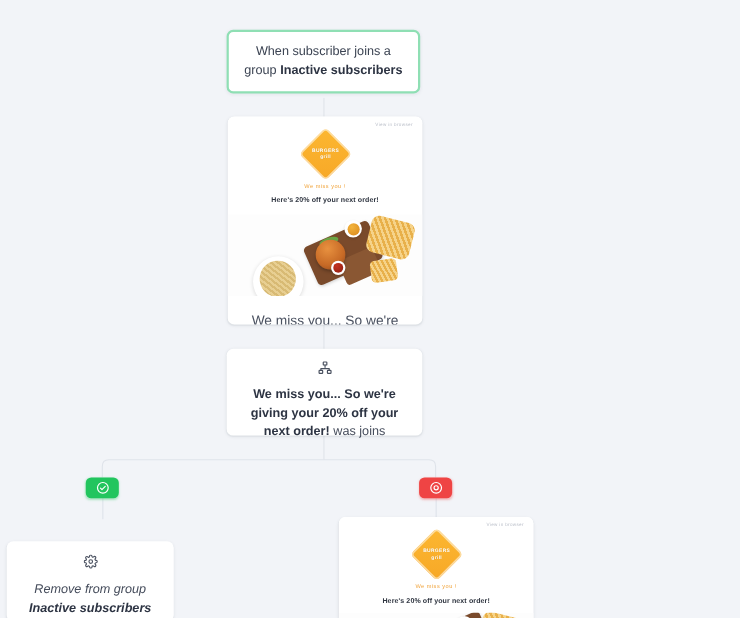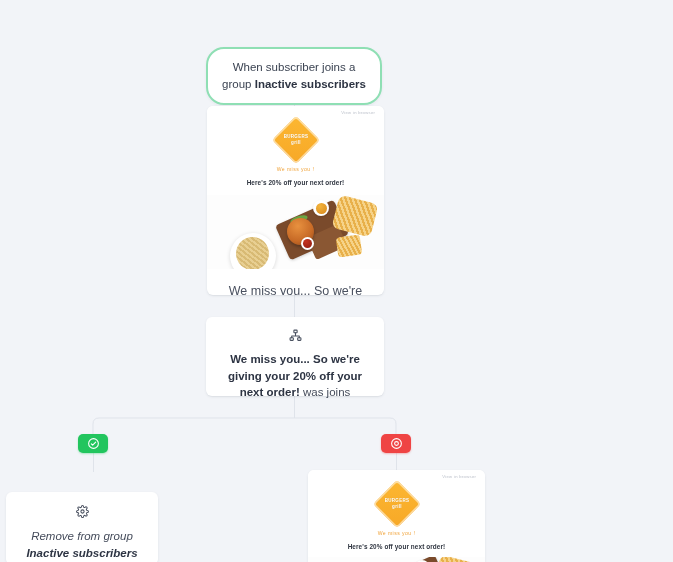--- a/index.html
+++ b/index.html
@@ -24,23 +24,23 @@
   
   .card {
     position: absolute;
     background: #ffffff;
     border-radius: 6px;
     box-shadow: 0 1px 3px rgba(30,40,60,0.07), 0 1px 1px rgba(30,40,60,0.04);
   }
 
   
   #trigger-card {
-    left: 206px; top: 47px; width: 176px; height: 58px;
+    left: 206px; top: 27px; width: 176px; height: 58px;
     border: 2px solid #8fdfb4;
-    border-radius: 18px;
+    border-radius: 6px;
     display: flex; align-items: center; justify-content: center;
     box-shadow: 0 1px 3px rgba(30,40,60,0.06);
   }
   #trigger-card .txt {
     font-size: 11.5px; line-height: 17px; color: #3b4352;
     text-align: center; padding: 0 12px;
   }
   #trigger-card .txt b { font-weight: bold; color: #2d3443; }
 
   

